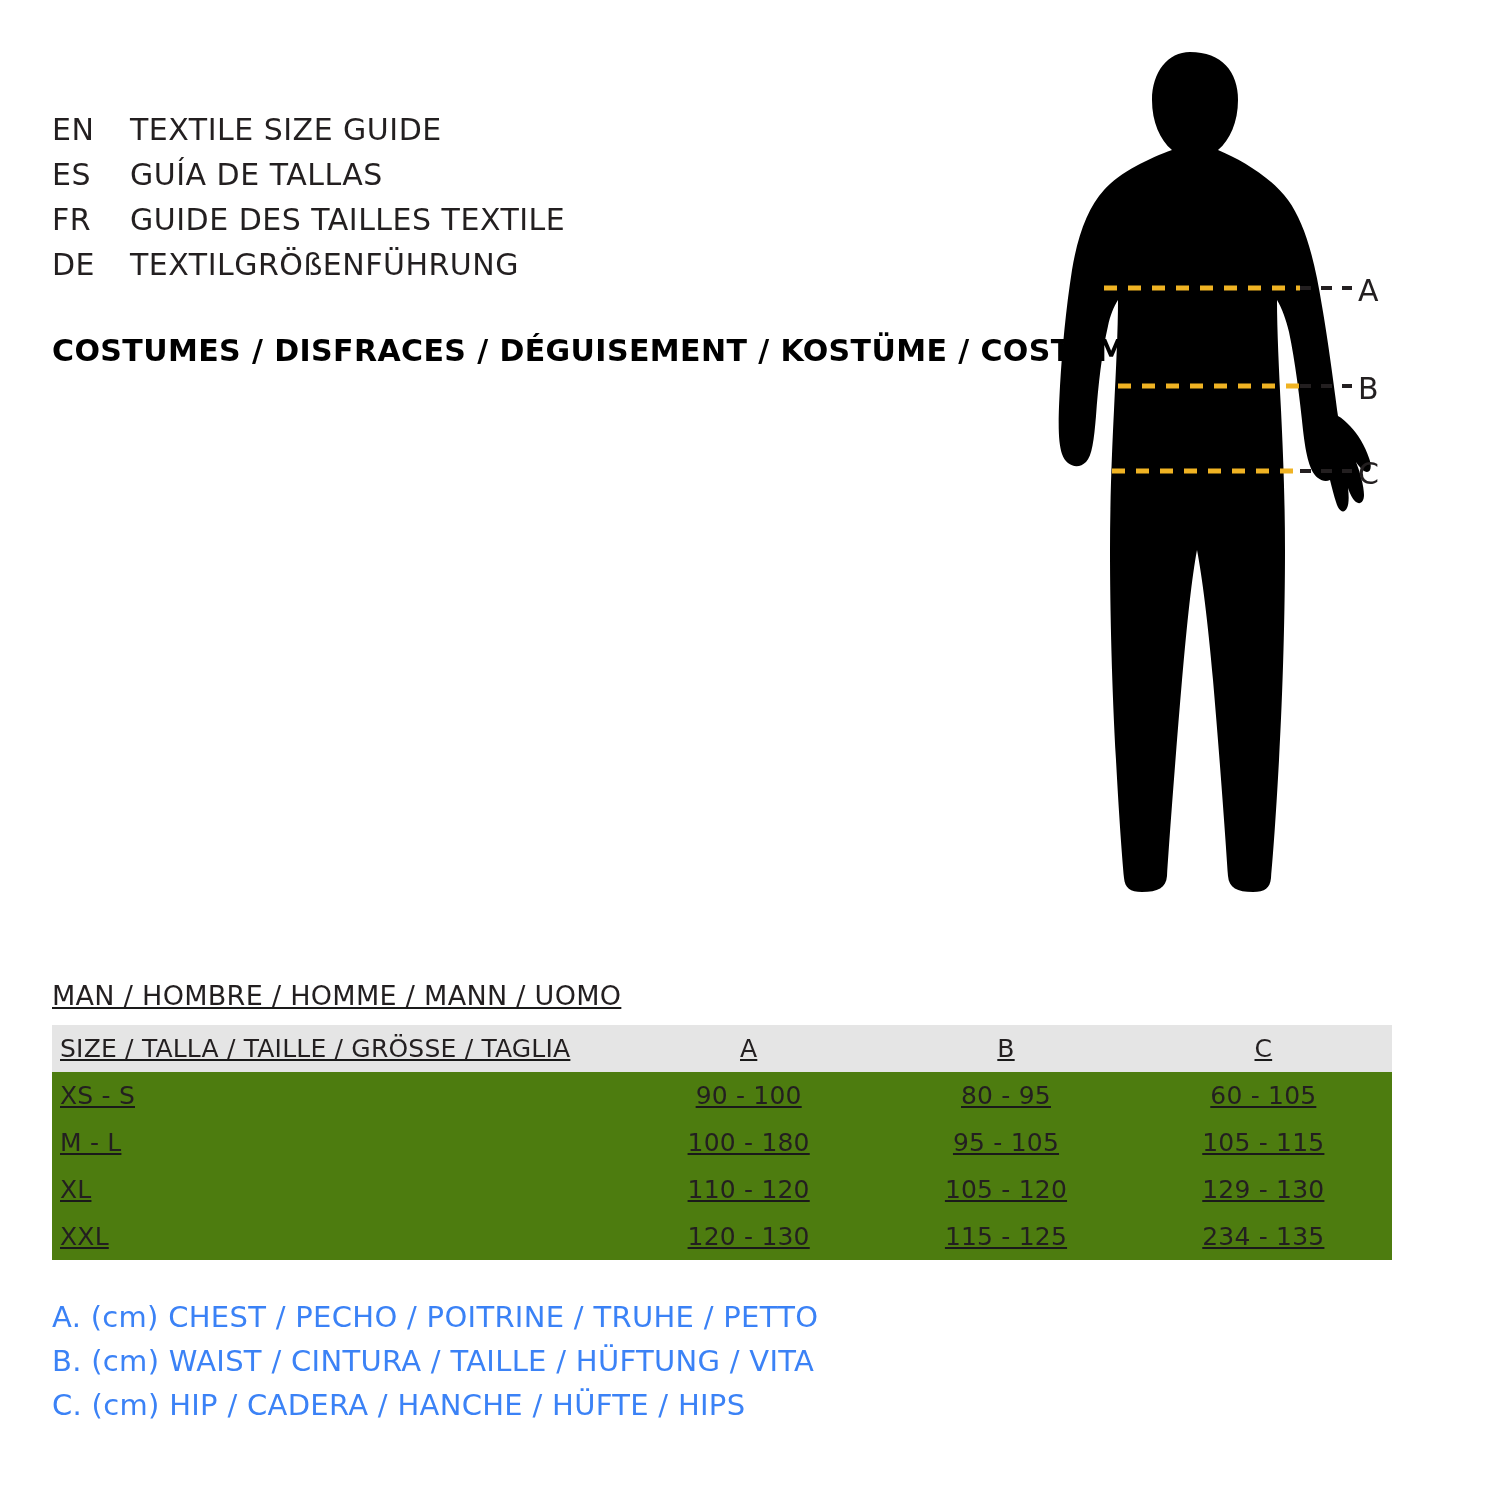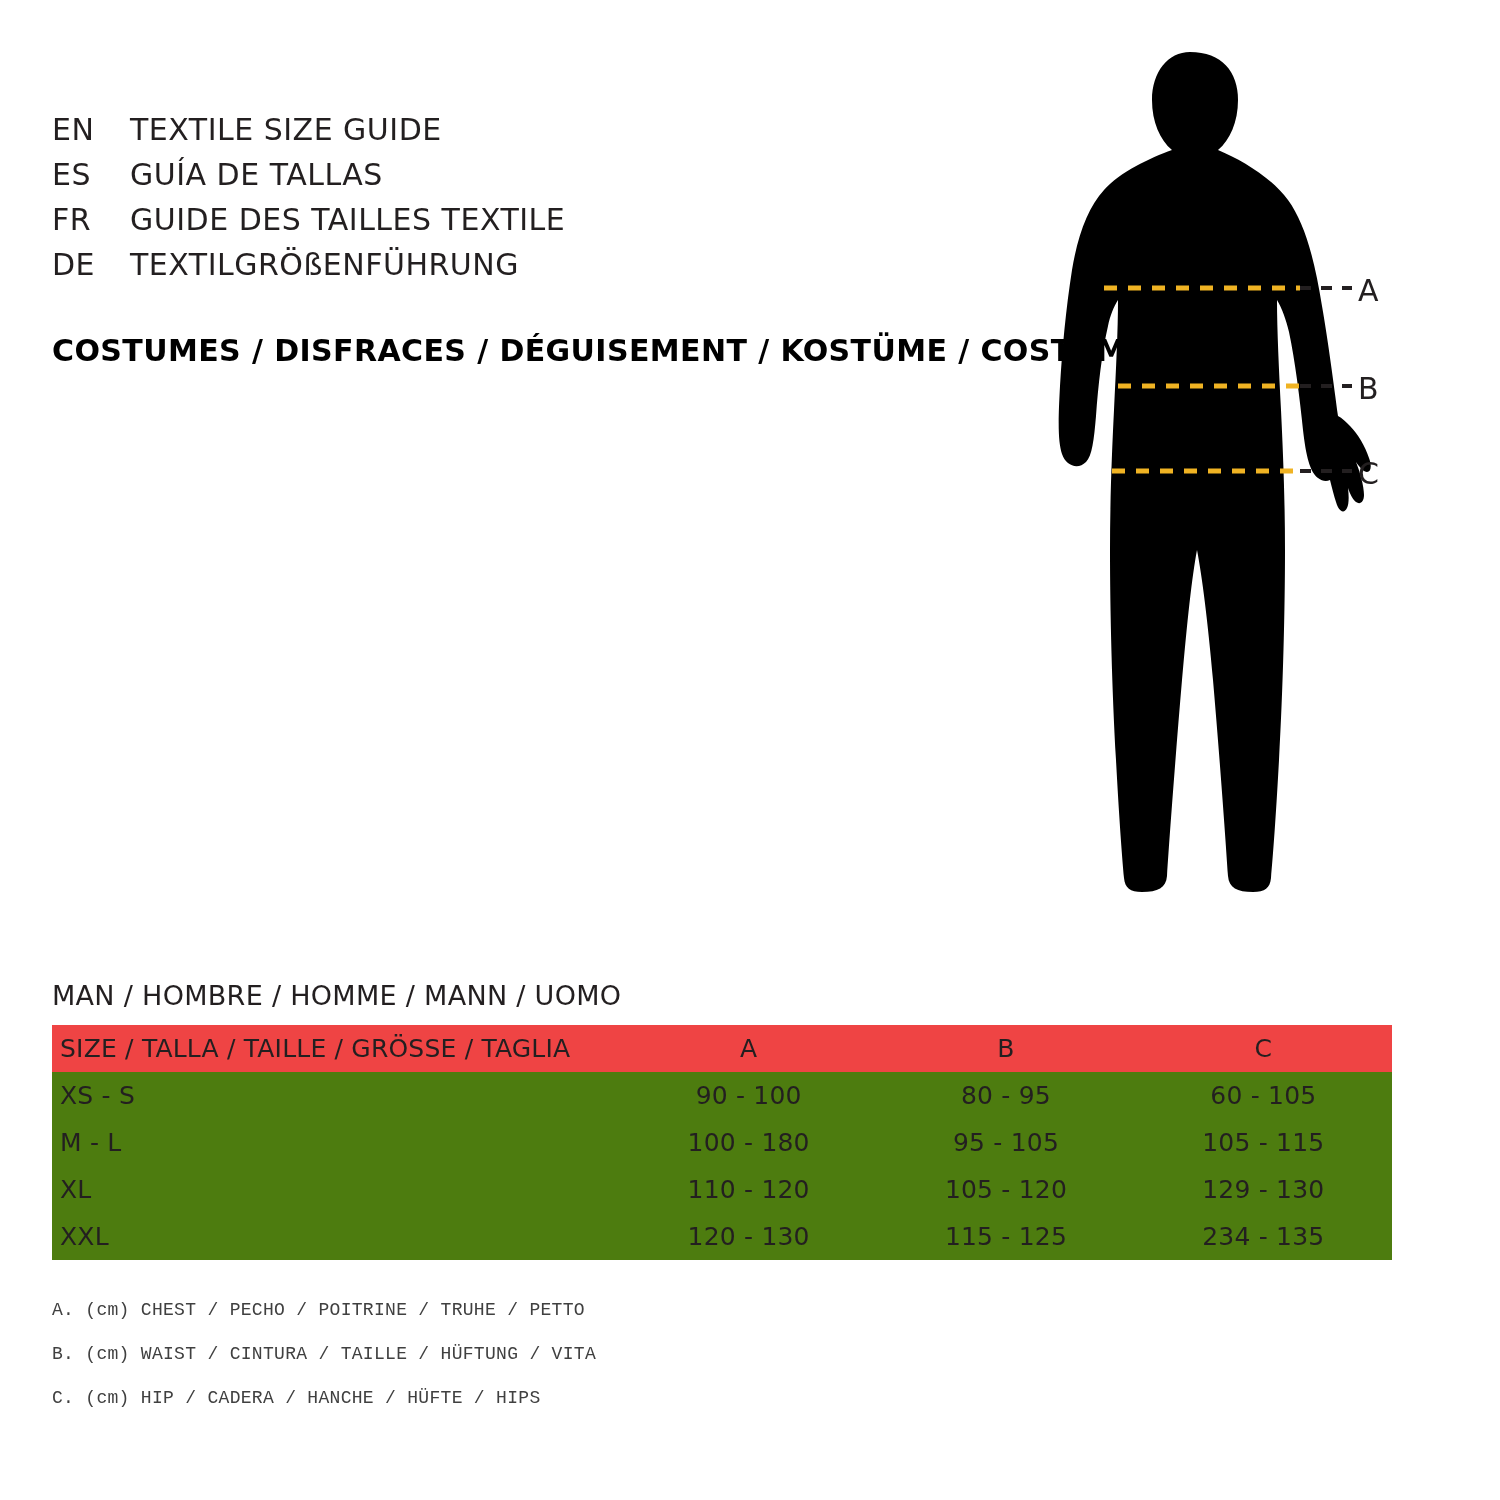--- a/index.html
+++ b/index.html
@@ -72,20 +72,21 @@
   #marker-a { left: 358px; top: 243px; }
   #marker-b { left: 358px; top: 341px; }
   #marker-c { left: 358px; top: 426px; }
 
   
   #table-section {
     position: absolute;
     left: 52px;
     top: 980px;
     width: 1340px;
+    text-decoration: underline;
   }
   #table-caption {
     font-size: 27px;
     color: #231f20;
     margin-bottom: 14px;
     letter-spacing: 0.3px;
   }
   table.size-table {
     border-collapse: collapse;
     width: 1340px;
@@ -99,36 +100,35 @@
     padding: 9px 0;
     text-align: center;
     letter-spacing: 0.2px;
   }
   table.size-table th.col-size,
   table.size-table td.col-size {
     text-align: left;
     padding-left: 8px;
     width: 560px;
   }
-  tr.head-row { background: #ef4444; }
+  tr.head-row { background: #e5e5e5; }
   tr.row-alt  { background: #4d7c0f; }
   tr.row-plain{ background: #4d7c0f; }
 
   
   #footnotes {
     position: absolute;
     left: 52px;
     top: 1300px;
   }
   .footnote {
-    font-size: 18px;
-    color: #404040;
+    font-size: 29px;
+    color: #3b82f6;
     height: 44px;
     letter-spacing: 0.3px;
-    font-family: Liberation Mono, monospace;
   }
 </style>
 </head>
 <body>
 
 <div id="lang-block">
   <div class="lang-row">
     <span class="lang-code">EN</span>
     <span class="lang-text">TEXTILE SIZE GUIDE</span>
   </div>

